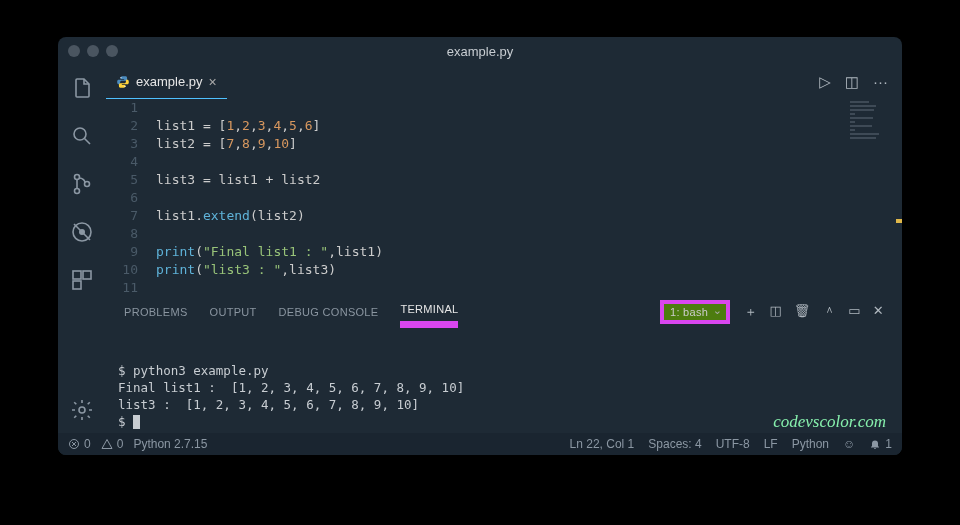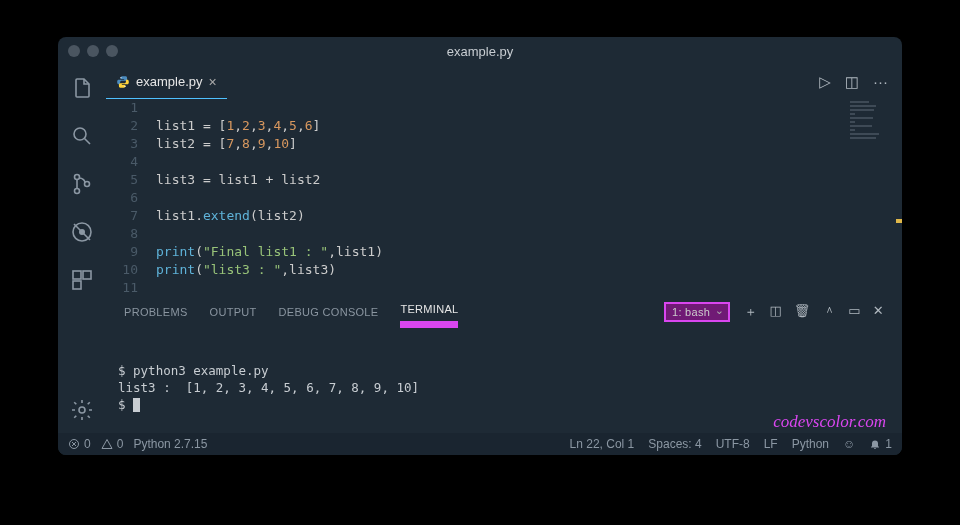--- a/index.html
+++ b/index.html
@@ -156,22 +156,22 @@
   .panel-tab { cursor: pointer; }
   .panel-tab.active { color: #e6e6e6; border-bottom: 7px solid #d946ef; padding-bottom: 6px; margin-bottom: -7px;}
   .panel-right {
     margin-left: auto;
     display: flex;
     align-items: center;
     gap: 14px;
     color: #b0b8bf;
   }
   .sel {
-    background: #701a75;
-    border: 2px solid #d946ef;
+    background: #4d7c0f;
+    border: 4px solid #d946ef;
     color: #ccc;
     font-size: 11px;
     padding: 2px 18px 2px 6px;
     position: relative;
   }
   .sel::after {
     content: "⌄";
     position: absolute; right: 4px; top: 0;
     color: #aaa;
   }
@@ -190,21 +190,21 @@
   .cursor-block {
     display: inline-block;
     width: 7px; height: 14px;
     background: #c8cdd2;
     vertical-align: text-bottom;
   }
   .watermark {
     position: absolute;
     right: 16px;
     bottom: 3px;
-    color: #d946ef;
+    color: #86efac;
     font-style: italic;
     font-family: "Brush Script MT", cursive;
     font-size: 17px;
   }
   .statusbar {
     height: 22px;
     background: #1a2530;
     display: flex;
     align-items: center;
     padding: 0 10px;
@@ -356,21 +356,21 @@
               <span>＋</span>
               <span>◫</span>
               <span>🗑</span>
               <span>＾</span>
               <span>▭</span>
               <span>✕</span>
             </div>
           </div>
         </div>
         <div class="terminal" id="terminal">
-          <div>$ python3 example.py</div><div>list3 :  [1, 2, 3, 4, 5, 6, 7, 8, 9, 10]</div><div>$ <span class="cursor-block"></span></div><div class="watermark">codevscolor.com</div>
+          <div>$ python3 example.py</div><div>Final list1 :  [1, 2, 3, 4, 5, 6, 7, 8, 9, 10]</div><div>list3 :  [1, 2, 3, 4, 5, 6, 7, 8, 9, 10]</div><div>$ <span class="cursor-block"></span></div><div class="watermark">codevscolor.com</div>
         </div>
       </div>
     </div>
   </div>
 
   <div class="statusbar">
     <span>
       <svg class="inline" viewBox="0 0 24 24" fill="none" stroke="currentColor" stroke-width="2">
           <circle cx="12" cy="12" r="9"></circle>
           <path d="m8 8 8 8M16 8l-8 8"></path>

